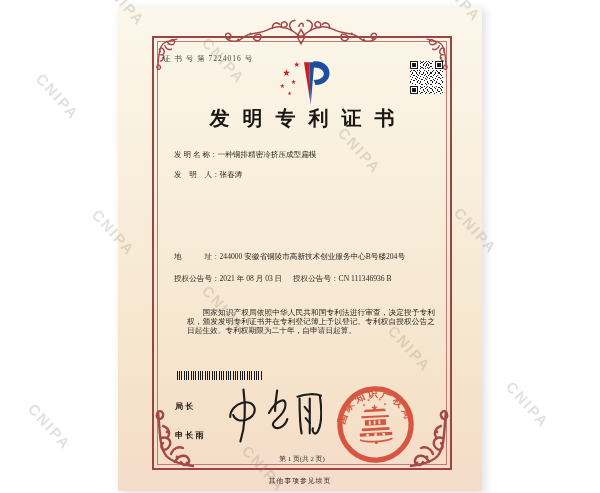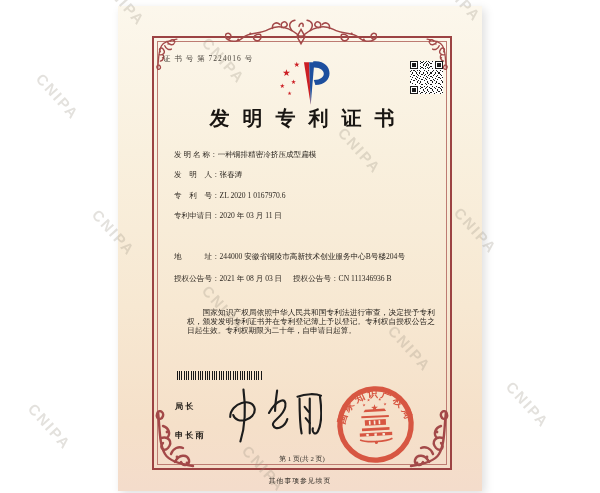--- a/index.html
+++ b/index.html
@@ -148,26 +148,20 @@
       </g>
     </svg>
 
     <div class="title">发明专利证书</div>
 
     <div class="row r1">
       <span class="lab">发 明 名 称：</span><span class="val">一种铜排精密冷挤压成型扁模</span>
     </div>
     <div class="row r2">
       <span class="lab">发　明　人：</span><span class="val">张春涛</span>
-    </div>
-    <div class="row r3">
-      <span class="lab">专　利　号：</span><span class="val">ZL 2020 1 0167970.6</span>
-    </div>
-    <div class="row r4">
-      <span class="lab">专利申请日：</span><span class="val">2020 年 03 月 11 日</span>
     </div>
     <div class="row r6">
       <span class="lab">地　　　址：</span><span class="val">244000 安徽省铜陵市高新技术创业服务中心B号楼204号</span>
     </div>
     <div class="row r7">
       <span class="lab">授权公告号：</span><span class="val">2021 年 08 月 03 日</span>
       <span class="pair2">
         <span class="lab">授权公告号：</span><span class="val">CN 111346936 B</span>
       </span>
     </div>

